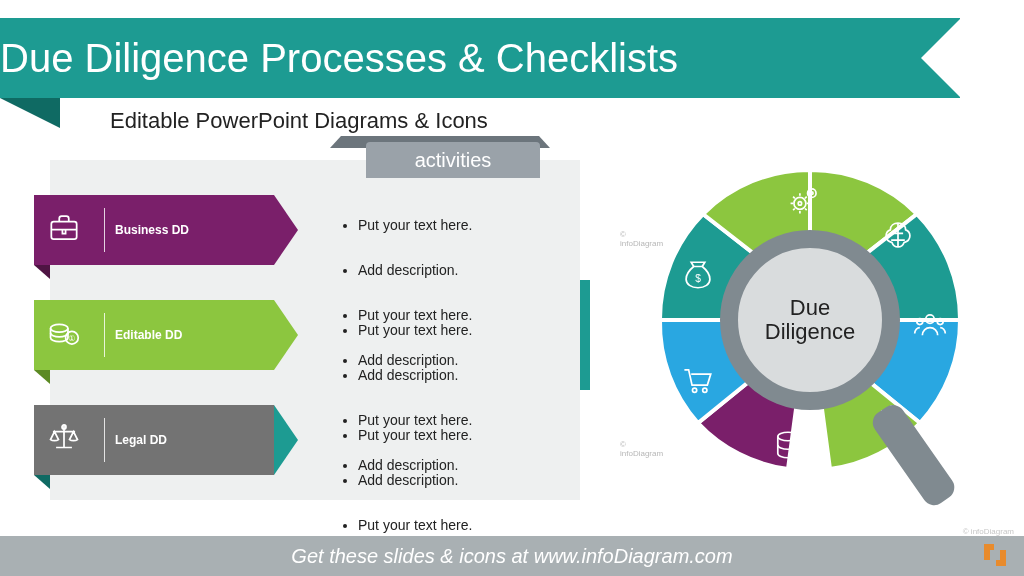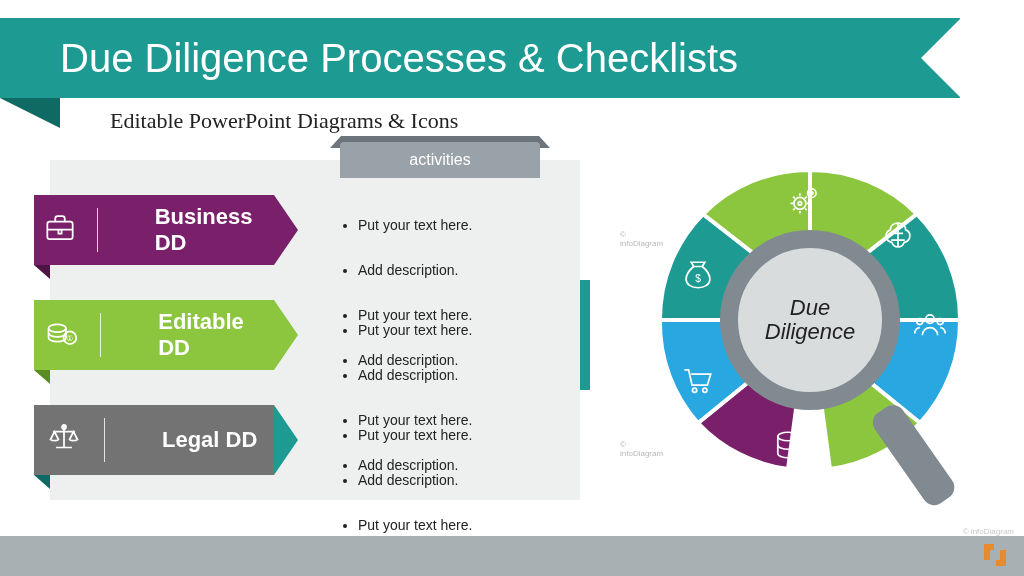--- a/index.html
+++ b/index.html
@@ -27,63 +27,62 @@
     right: -1px;
     top: 0;
     border-top: 40px solid transparent;
     border-bottom: 40px solid transparent;
     border-right: 40px solid #ffffff;
   }
   .title-ribbon h1 {
     color: #fff;
     font-weight: 400;
     font-size: 40px;
-    padding-left: 60px;
     line-height: 80px;
     font-family: "Segoe UI Light", "Segoe UI", Arial, sans-serif;
   }
   .ribbon-fold {
     position: absolute;
     top: 98px;
     left: 0;
     width: 0; height: 0;
     border-top: 30px solid #0f6a63;
     border-left: 60px solid transparent;
   }
 
   
   .subtitle {
     position: absolute;
     top: 108px;
     left: 110px;
     font-size: 22px;
     color: #222;
-    font-family: Liberation Serif, serif;
+    font-family: Liberation Sans, sans-serif;
   }
 
   
   .panel {
     position: absolute;
     top: 160px;
     left: 50px;
     width: 530px;
     height: 340px;
     background: #eef0f0;
   }
   .col-tab {
     position: absolute;
     top: -18px;
     right: 40px;
-    width: 200px;
+    width: 174px;
     height: 36px;
     background: #9aa2a9;
     color: #fff;
     text-align: center;
     line-height: 36px;
-    font-size: 16px;
+    font-size: 20px;
     border-radius: 4px 4px 0 0;
   }
   .col-tab::before,
   .col-tab::after {
     content:"";
     position:absolute;
     bottom:100%;
     width:0;height:0;
     border-bottom:10px solid #9aa2a9;
   }
@@ -132,22 +131,21 @@
     width: 60px;
     text-align: center;
   }
   .arrow-icon svg { width: 38px; height: 38px; }
   .arrow-divider {
     width: 1px; height: 44px; background: rgba(255,255,255,0.8);
     margin: 0 10px;
   }
   .arrow-label {
     font-weight: 600;
-    font-size: 22px;
-    margin-left: 47px;
+    font-size: 12px;
   }
 
   .row-fold {
     position:absolute;
     left:-16px;
     width:0;height:0;
     border-left:16px solid transparent;
   }
   .row-fold.f1 { top:105px; border-top:14px solid #4e1443; }
   .row-fold.f2 { top:210px; border-top:14px solid #5c8a23; }
@@ -208,21 +206,20 @@
     position:absolute;
     left:80px; top:80px;
     width:180px; height:180px;
     border-radius:50%;
     background:#d9dcdd;
     border:18px solid #808a90;
     display:flex;
     align-items:center;
     justify-content:center;
     text-align:center;
-    font-style:italic;
   }
   .lens-glass span{
     font-size:22px;
     color:#222;
     line-height:1.1;
   }
   .lens-handle{
     position:absolute;
     left:225px; top:260px;
     width:34px; height:110px;
@@ -414,19 +411,20 @@
 
   <div class="lens-handle"></div>
   <div class="lens-glass">
     <span>Due<br>Diligence</span>
   </div>
 </div>
 
 <div class="watermark2">© infoDiagram</div>
 
 <div class="footer">
+  <span>Get these slides &amp; icons at www.infoDiagram.com</span>
   <div class="footer-logo">
     <svg viewBox="0 0 30 30">
         <path d="M4 4h10v6H10v10H4z" fill="#e88b2d"></path>
         <path d="M26 26H16v-6h4V10h6z" fill="#e88b2d"></path>
       </svg>
   </div>
 </div>
 
 </body></html>

